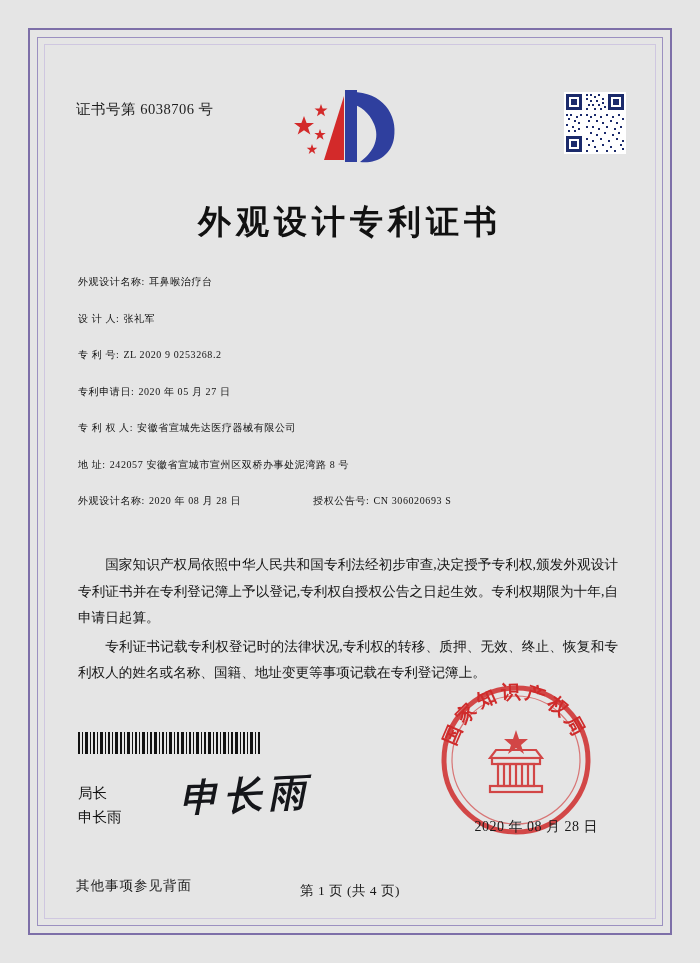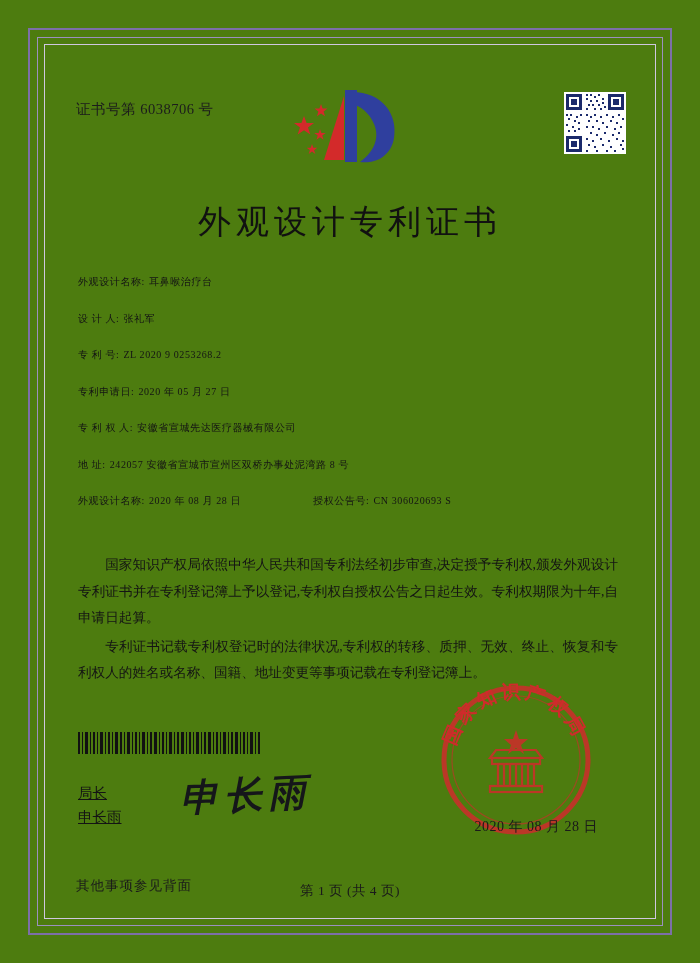--- a/index.html
+++ b/index.html
@@ -11,21 +11,21 @@
     width: 700px;
     height: 963px;
     font-family: "Liberation Serif", "DejaVu Serif", serif;
     color: #1a1a1a;
     position: relative;
     overflow: hidden;
   }
   .page {
     position: absolute;
     inset: 0;
-    background: #4d7c0f;
+    background: #e5e5e5;
   }
   
   .frame-outer {
     position: absolute;
     left: 28px;
     top: 28px;
     right: 28px;
     bottom: 28px;
     border: 2px solid #7d6fa8;
   }
@@ -82,21 +82,21 @@
     height: 62px;
   }
 
   .title {
     position: absolute;
     left: 0;
     right: 0;
     top: 140px;
     text-align: center;
     font-size: 33px;
-    font-weight: normal;
+    font-weight: bold;
     letter-spacing: 5px;
     color: #111;
     font-family: "DejaVu Serif", "Liberation Serif", serif;
   }
 
   .fields {
     position: absolute;
     left: 18px;
     right: 10px;
     top: 215px;
@@ -147,21 +147,20 @@
     height: 22px;
   }
 
   .signature-block {
     position: absolute;
     left: 18px;
     top: 722px;
     font-size: 14.5px;
     line-height: 1.65;
     color: #141414;
-    text-decoration: underline;
   }
   .handwriting {
     position: absolute;
     left: 120px;
     top: 710px;
     font-size: 38px;
     font-family: "DejaVu Serif", serif;
     font-style: italic;
     font-weight: bold;
     color: #15161a;

